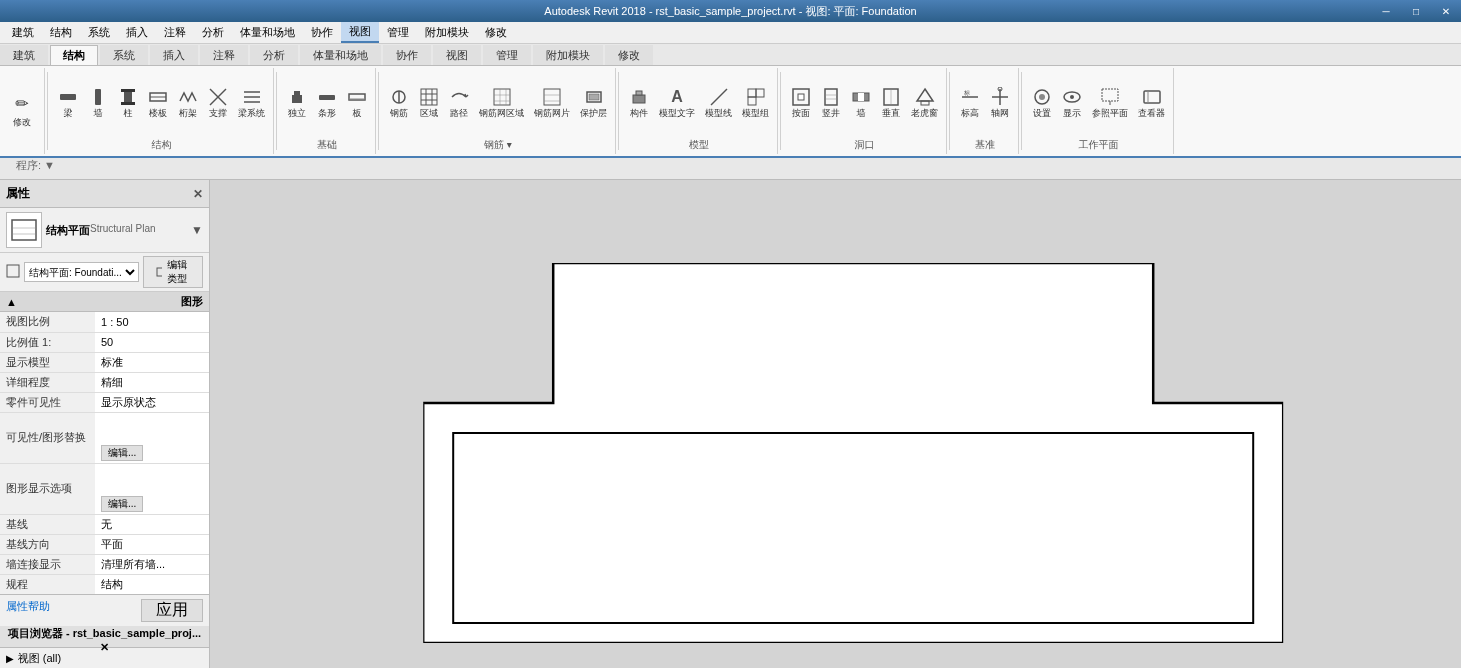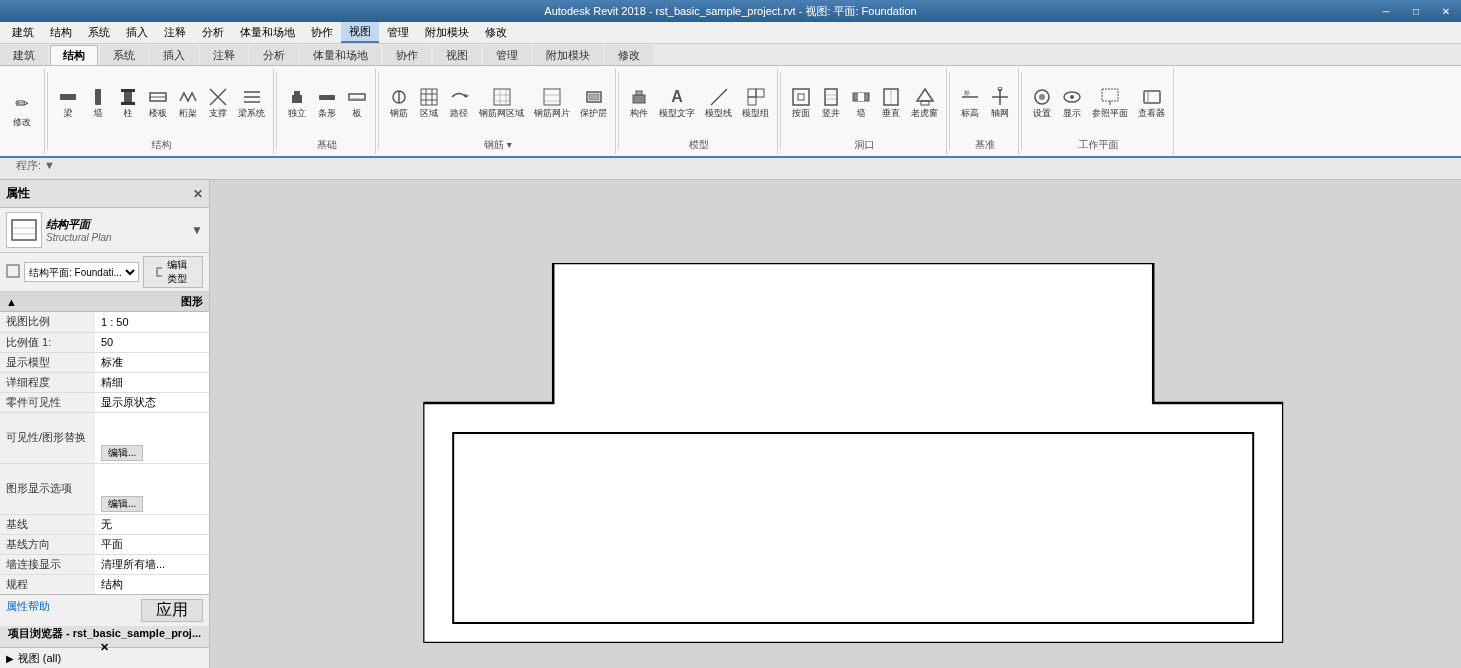--- a/index.html
+++ b/index.html
@@ -216,22 +216,21 @@
       border: 1px solid #bbb;
       background: white;
       display: flex;
       align-items: center;
       justify-content: center;
       font-size: 18px;
     }
     .type-name-row {
       flex: 1;
       display: flex;
-      flex-direction: column;
-      font-style: italic;
+      flex-direction: row;
     }
     .type-name {
       font-size: 11px;
       font-weight: bold;
     }
     .type-sub {
       font-size: 10px;
       color: #666;
     }
     .type-dropdown {

